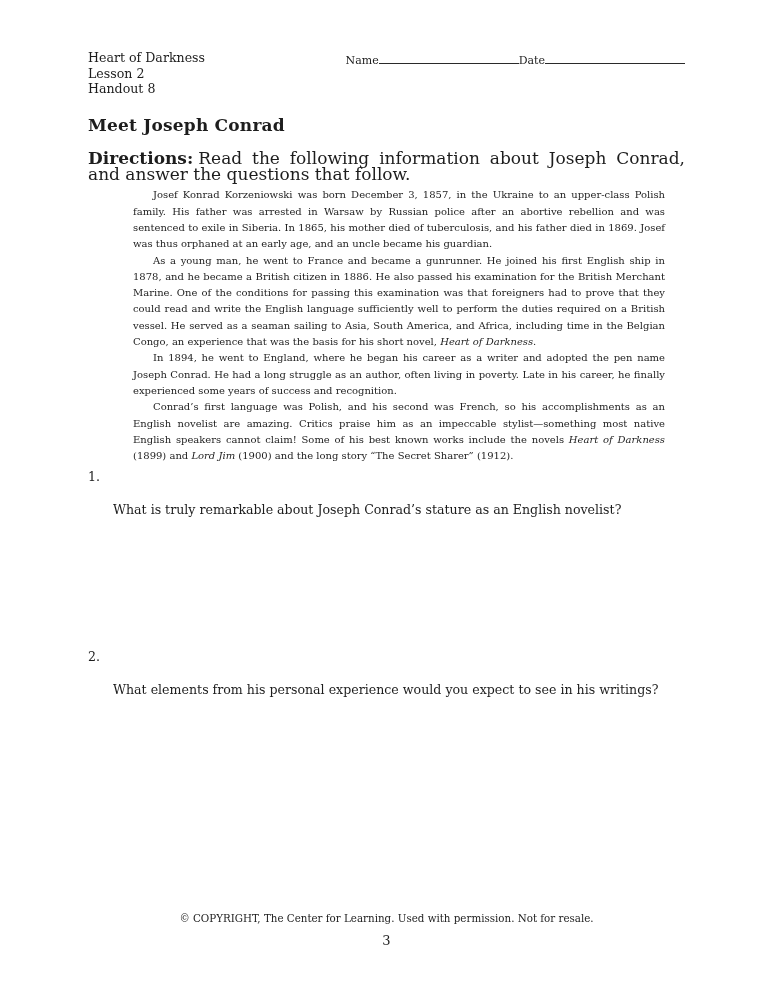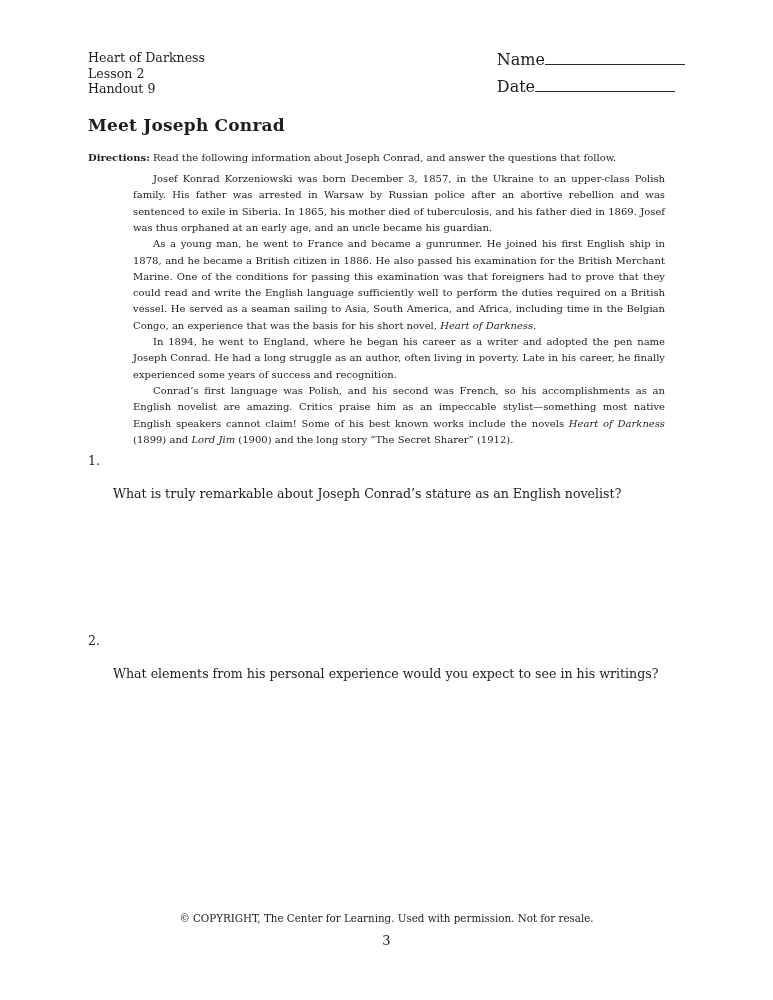--- a/index.html
+++ b/index.html
@@ -11,42 +11,42 @@
     background: #ffffff;
     box-sizing: border-box;
     padding: 50px 88px 4px 88px;
     font-family: "DejaVu Serif", "Liberation Serif", serif;
     color: #1d1d1d;
     overflow: hidden;
   }
   .header { display: flex; justify-content: space-between; }
   .header-left div { font-size: 12.6px; line-height: 15.6px; }
   .header-right {
-    display: flex; flex-direction: column; justify-content: space-between;
-    height: 46px; font-size: 16px;
+    display: flex; flex-direction: row; justify-content: center;
+    height: 46px; font-size: 11px;
   }
   .blank-row { white-space: nowrap; }
   .blank-line {
     display: inline-block;
     width: 140px;
     border-bottom: 1px solid #2a2a2a;
     height: 13px;
     vertical-align: baseline;
   }
   .title {
     margin: 18px 0 0 0;
     text-align: left;
     font-size: 17px;
     font-weight: bold;
     letter-spacing: 0.2px;
     line-height: 21px;
   }
   .directions {
     margin-top: 14px;
-    font-size: 10px;
+    font-size: 17px;
     line-height: 16.3px;
     text-align: justify;
   }
   .bold { font-weight: bold; margin-right: 0.3em; }
   .bodytext { margin: 5px 20px 0 45px; }
   .bodytext p {
     margin: 0;
     font-size: 10px;
     line-height: 16.3px;
     text-align: justify;
@@ -68,21 +68,21 @@
 </style>
 </head>
 <body>
 
 <div class="page">
 
   <div class="header">
     <div class="header-left">
       <div>Heart of Darkness</div>
       <div>Lesson 2</div>
-      <div>Handout 9</div>
+      <div>Handout 8</div>
     </div>
     <div class="header-right">
       <div class="blank-row">
         <span>Name</span><span class="blank-line"></span>
       </div>
       <div class="blank-row">
         <span>Date</span><span class="blank-line"></span>
       </div>
     </div>
   </div>

